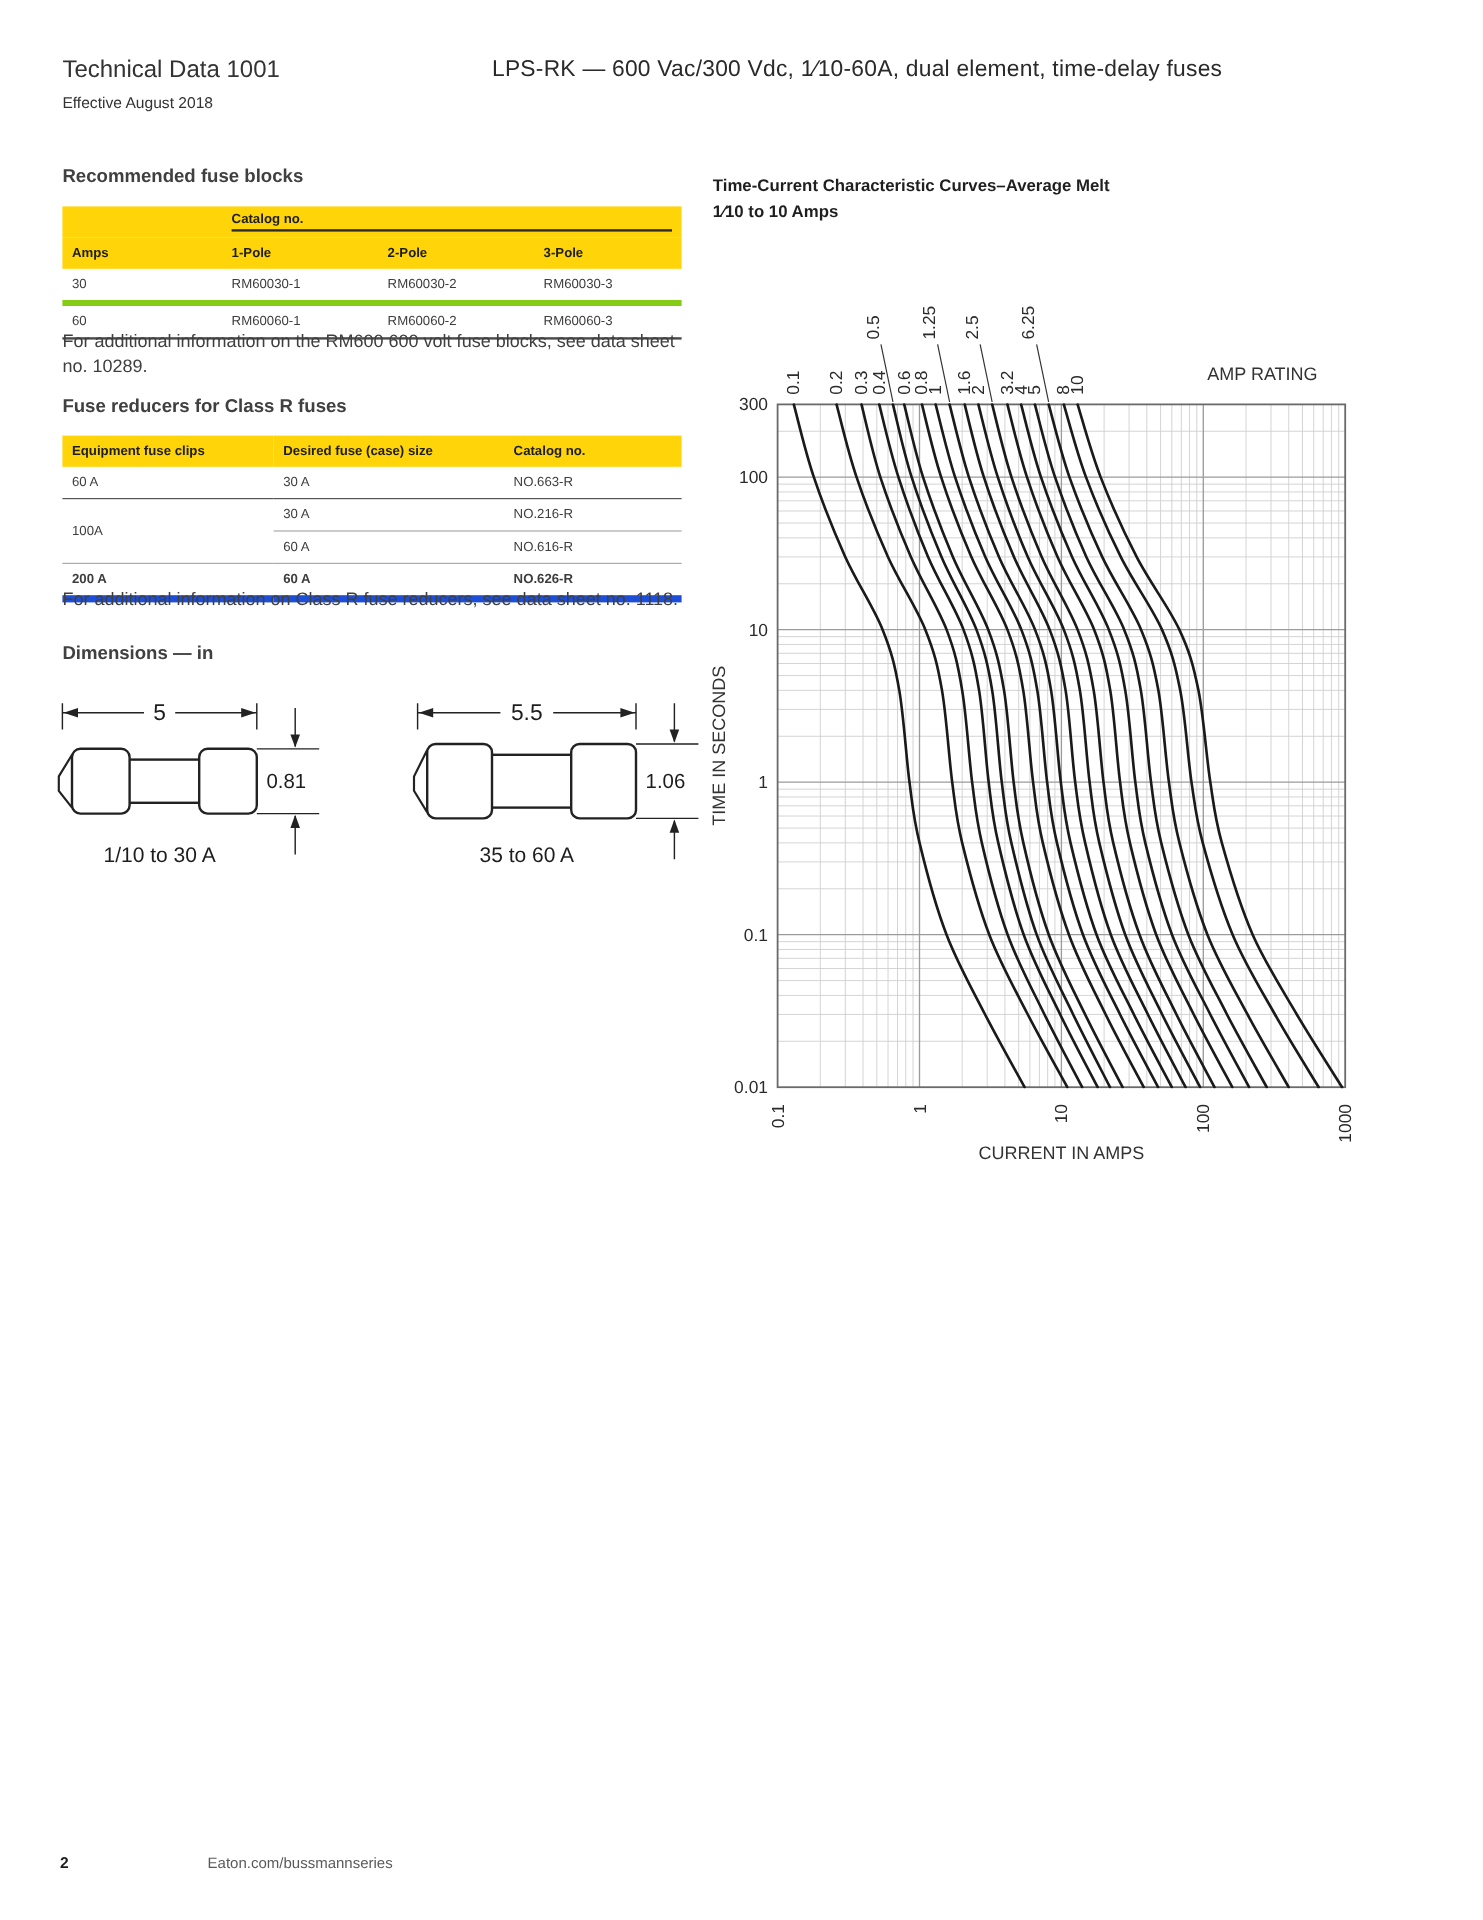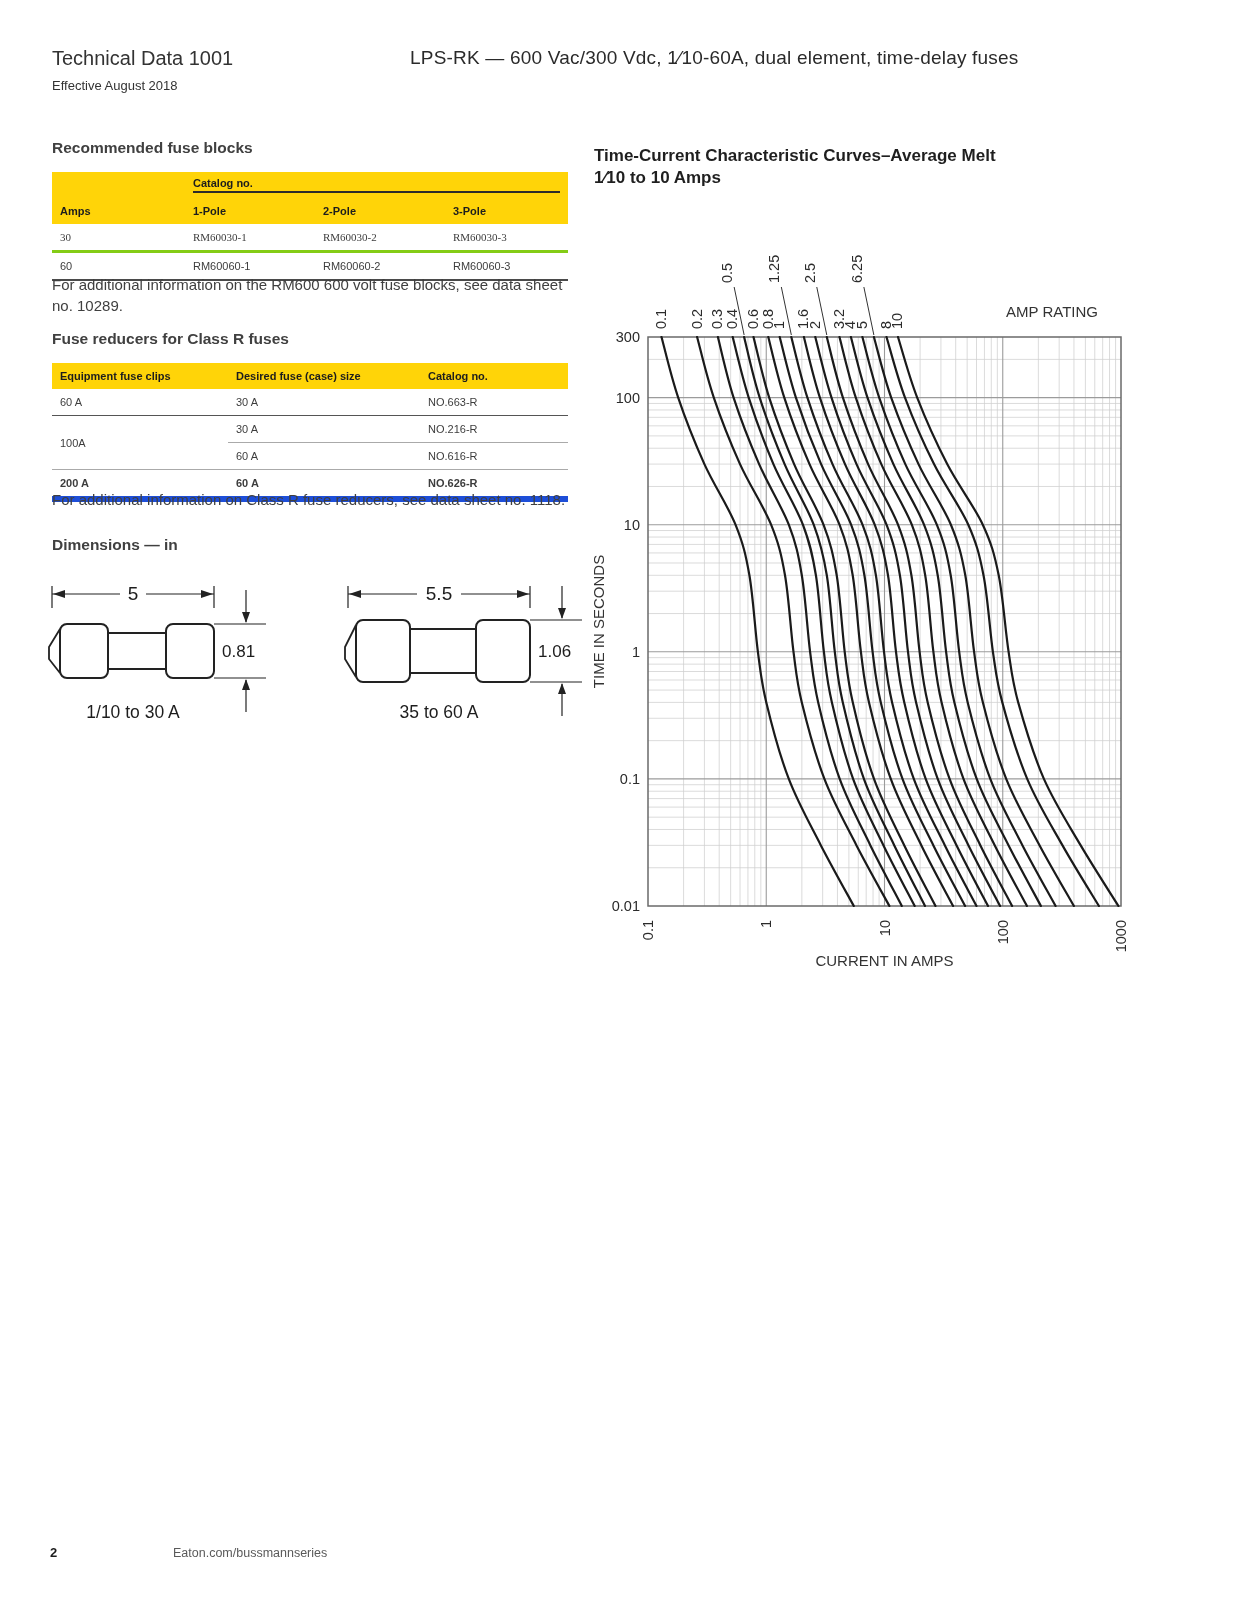--- a/index.html
+++ b/index.html
@@ -8,26 +8,26 @@
   .abs{position:absolute;}
   .doc-title{font-size:20px;font-weight:400;color:#333;}
   .effective{font-size:13px;font-weight:400;color:#333;}
   .product-title{font-size:19px;font-weight:400;color:#2a2a2a;letter-spacing:.2px;}
   .h-sec{font-size:15.5px;font-weight:700;color:#404040;}
   .note{font-size:15px;color:#3f3f3f;line-height:1.42;width:522px;}
   table{border-collapse:collapse;table-layout:fixed;font-size:11px;color:#3d3d3d;}
   th,td{text-align:left;padding:3px 8px;height:20px;vertical-align:middle;}
   thead th{background:var(--yellow,#FFD408);color:#1d1d1d;font-weight:700;}
   .catalog-span{border-bottom:2px solid #2b2b2b;}
-  .tb1 tbody tr.r0 td{border-bottom:3px solid #84cc16;font-family:Liberation Serif, serif;}
+  .tb1 tbody tr.r0 td{border-bottom:5px solid #84cc16;}
   .tb1 tbody tr.r1 td{border-bottom:2px solid #4a4a4a;}
   .tb2 td.db{border-bottom:1.5px solid #555;}
   .tb2 td.lb{border-bottom:1px solid #aaa;}
   .tb2 td.bb{border-bottom:6px solid #1d4ed8;font-weight:bold;}
-  .chart-title{font-size:17px;font-weight:700;color:#1f1f1f;}
+  .chart-title{font-size:14px;font-weight:700;color:#1f1f1f;}
   .footer-page{font-size:13px;font-weight:700;color:#1c1c1c;}
   .footer-url{font-size:12.5px;color:#5a5a5a;cursor:pointer;}
   svg text{font-family:"Liberation Sans","DejaVu Sans",sans-serif;}
 </style>
 </head>
 <body>
 
 <div class="page">
 
   <div class="abs doc-title" style="left:52px;top:47px;">Technical Data 1001</div>

